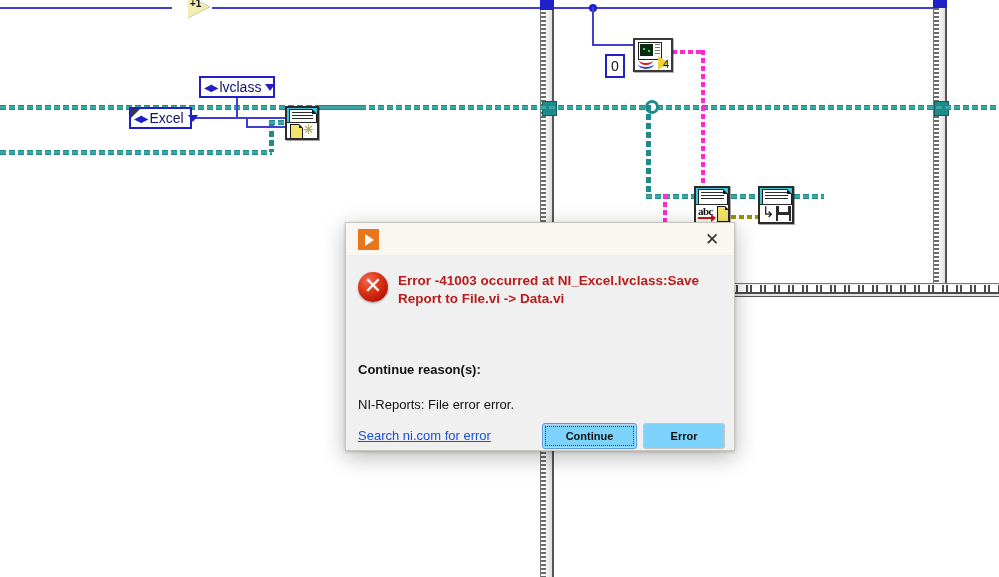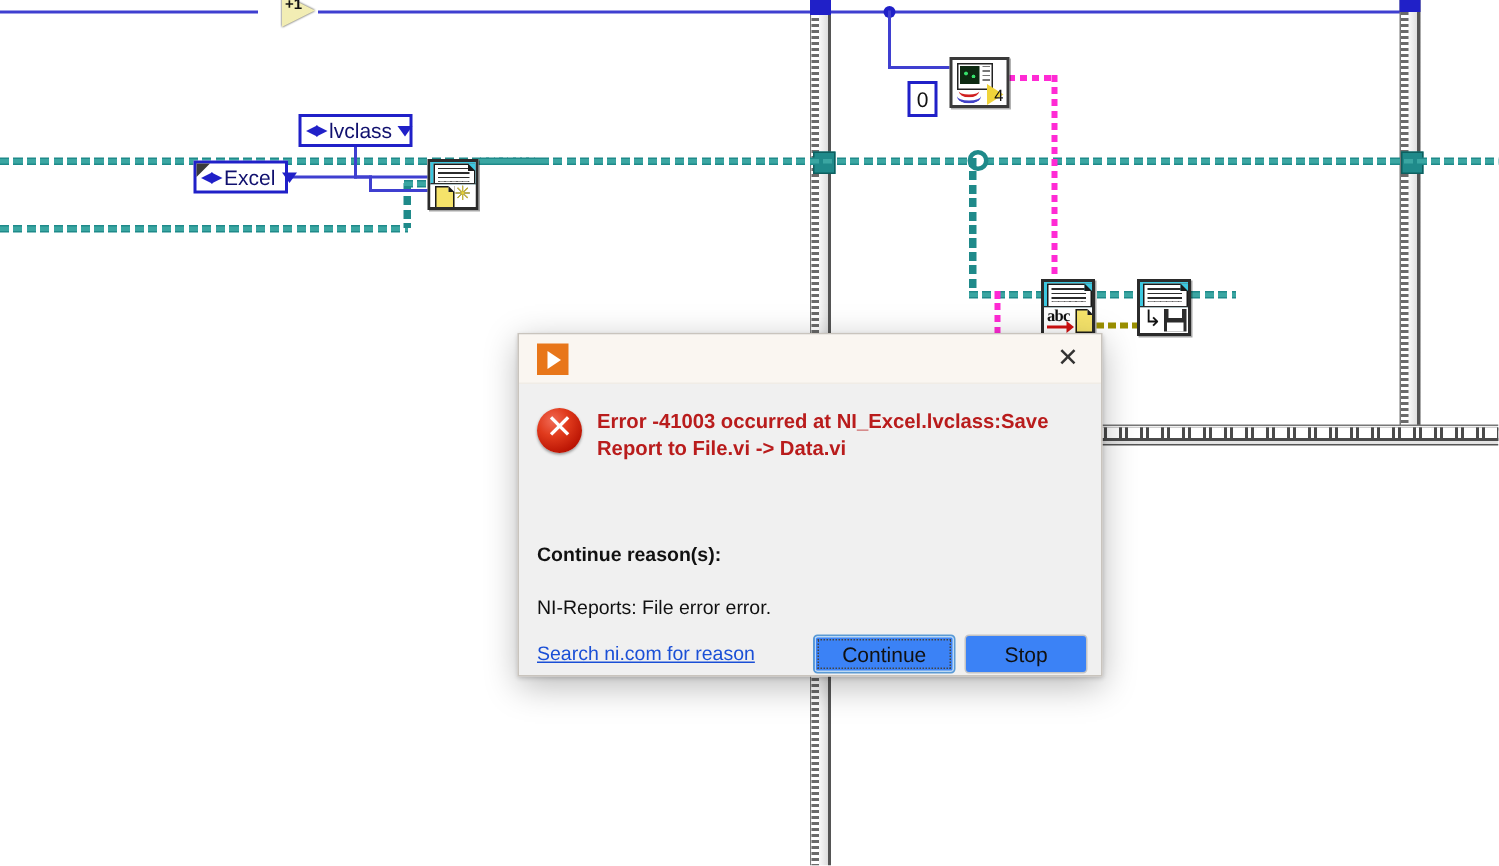--- a/index.html
+++ b/index.html
@@ -246,25 +246,26 @@
     position:absolute;left:12px;font-size:13px;font-weight:bold;color:#111;
   }
   #reason-text{
     position:absolute;left:12px;font-size:13px;color:#111;
   }
   #search-link{
     position:absolute;left:12px;font-size:13px;color:#1a4fd6;
     text-decoration:underline;cursor:pointer;
   }
   .dlg-btn{
-    position:absolute;height:26px;background:#3b82f6;
+    position:absolute;height:26px;background:#7dd3fc;
     border:1px solid #c4c4c4;border-radius:3px;
-    font-size:14px;color:#111;display:flex;align-items:center;justify-content:center;
+    font-size:11px;color:#111;display:flex;align-items:center;justify-content:center;
     cursor:default;box-sizing:border-box;
     font-family:"Liberation Sans",sans-serif;
+    font-weight:bold;
   }
   .dlg-btn.primary{
     border:1px solid #5a9ad4;box-shadow:0 0 0 1px #bcd9f2 inset;
   }
   .dlg-btn.primary .focus{
     position:absolute;left:2px;top:2px;right:2px;bottom:2px;
     border:1px dotted #444;box-sizing:border-box;
   }
 </style>
 </head>
@@ -419,26 +420,26 @@
       <div id="err-icon">
         <span class="x">✕</span>
       </div>
 
       <div id="err-msg">Error -41003 occurred at NI_Excel.lvclass:Save Report to File.vi -&gt; Data.vi</div>
 
       <div id="reason-label" style="top:106px;">Continue reason(s):</div>
 
       <div id="reason-text" style="top:141px;">NI-Reports: File error error.</div>
 
-      <div id="search-link" style="top:172px;">Search ni.com for reason</div>
+      <div id="search-link" style="top:172px;">Search ni.com for error</div>
 
       <div class="dlg-btn primary" style="left:196px;top:167px;width:95px;">
         <span class="focus"></span>
         <span>Continue</span>
       </div>
 
       <div class="dlg-btn" style="left:297px;top:167px;width:82px;">
-        <span>Stop</span>
+        <span>Error</span>
       </div>
     </div>
   </div>
 
 </div>
 
 </body></html>

